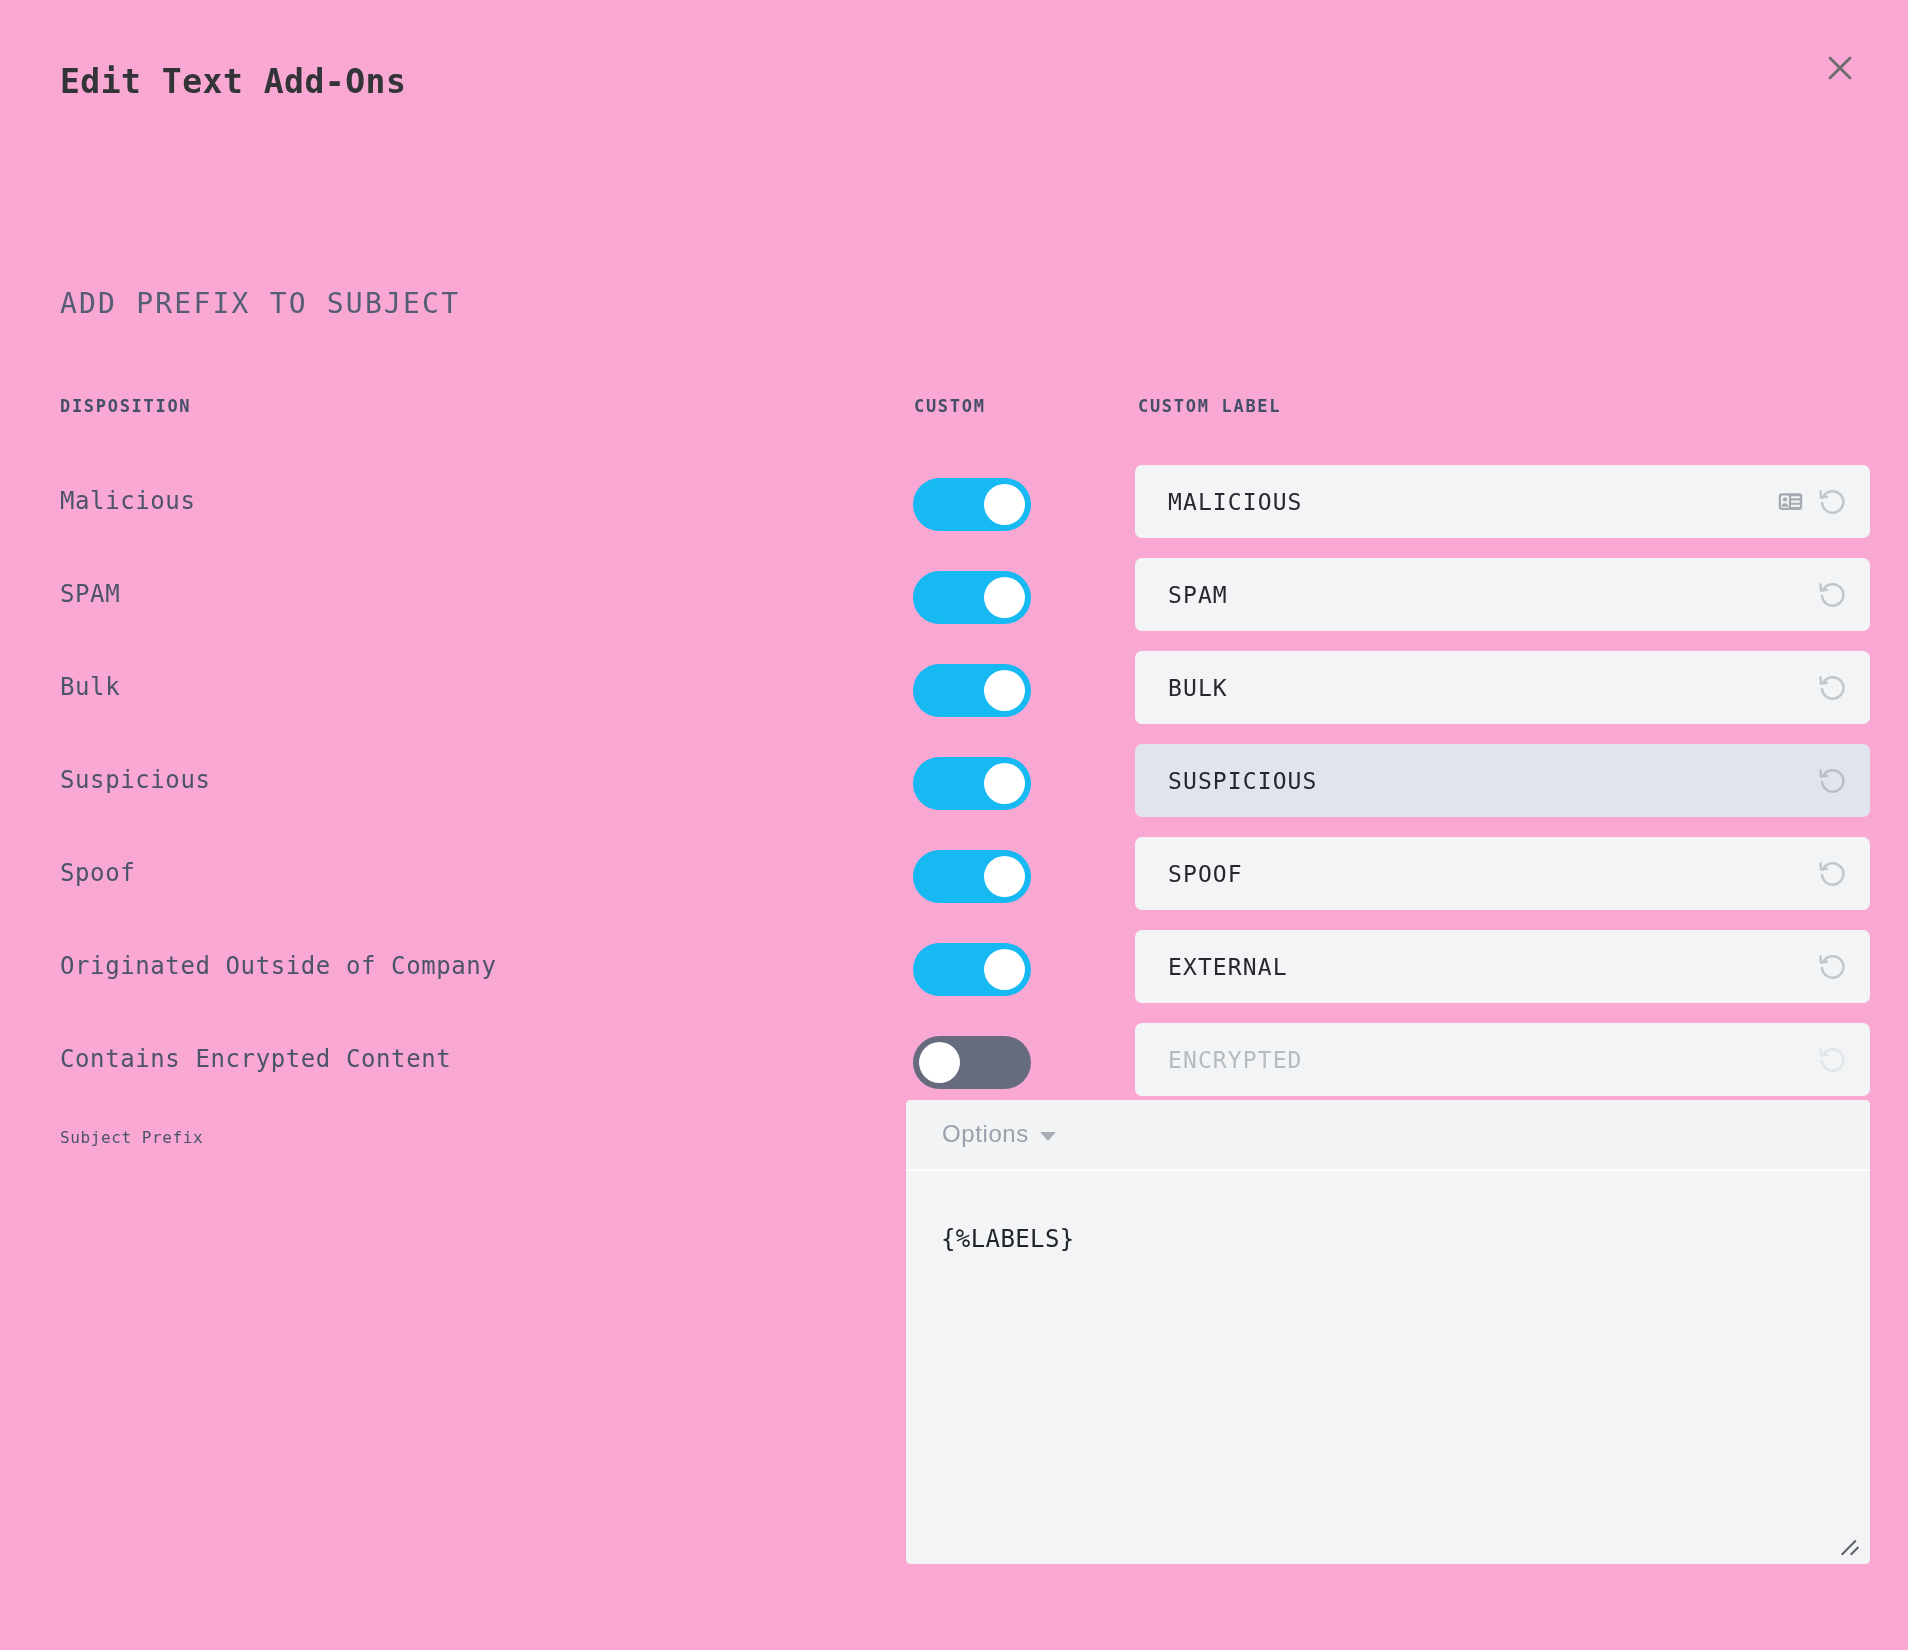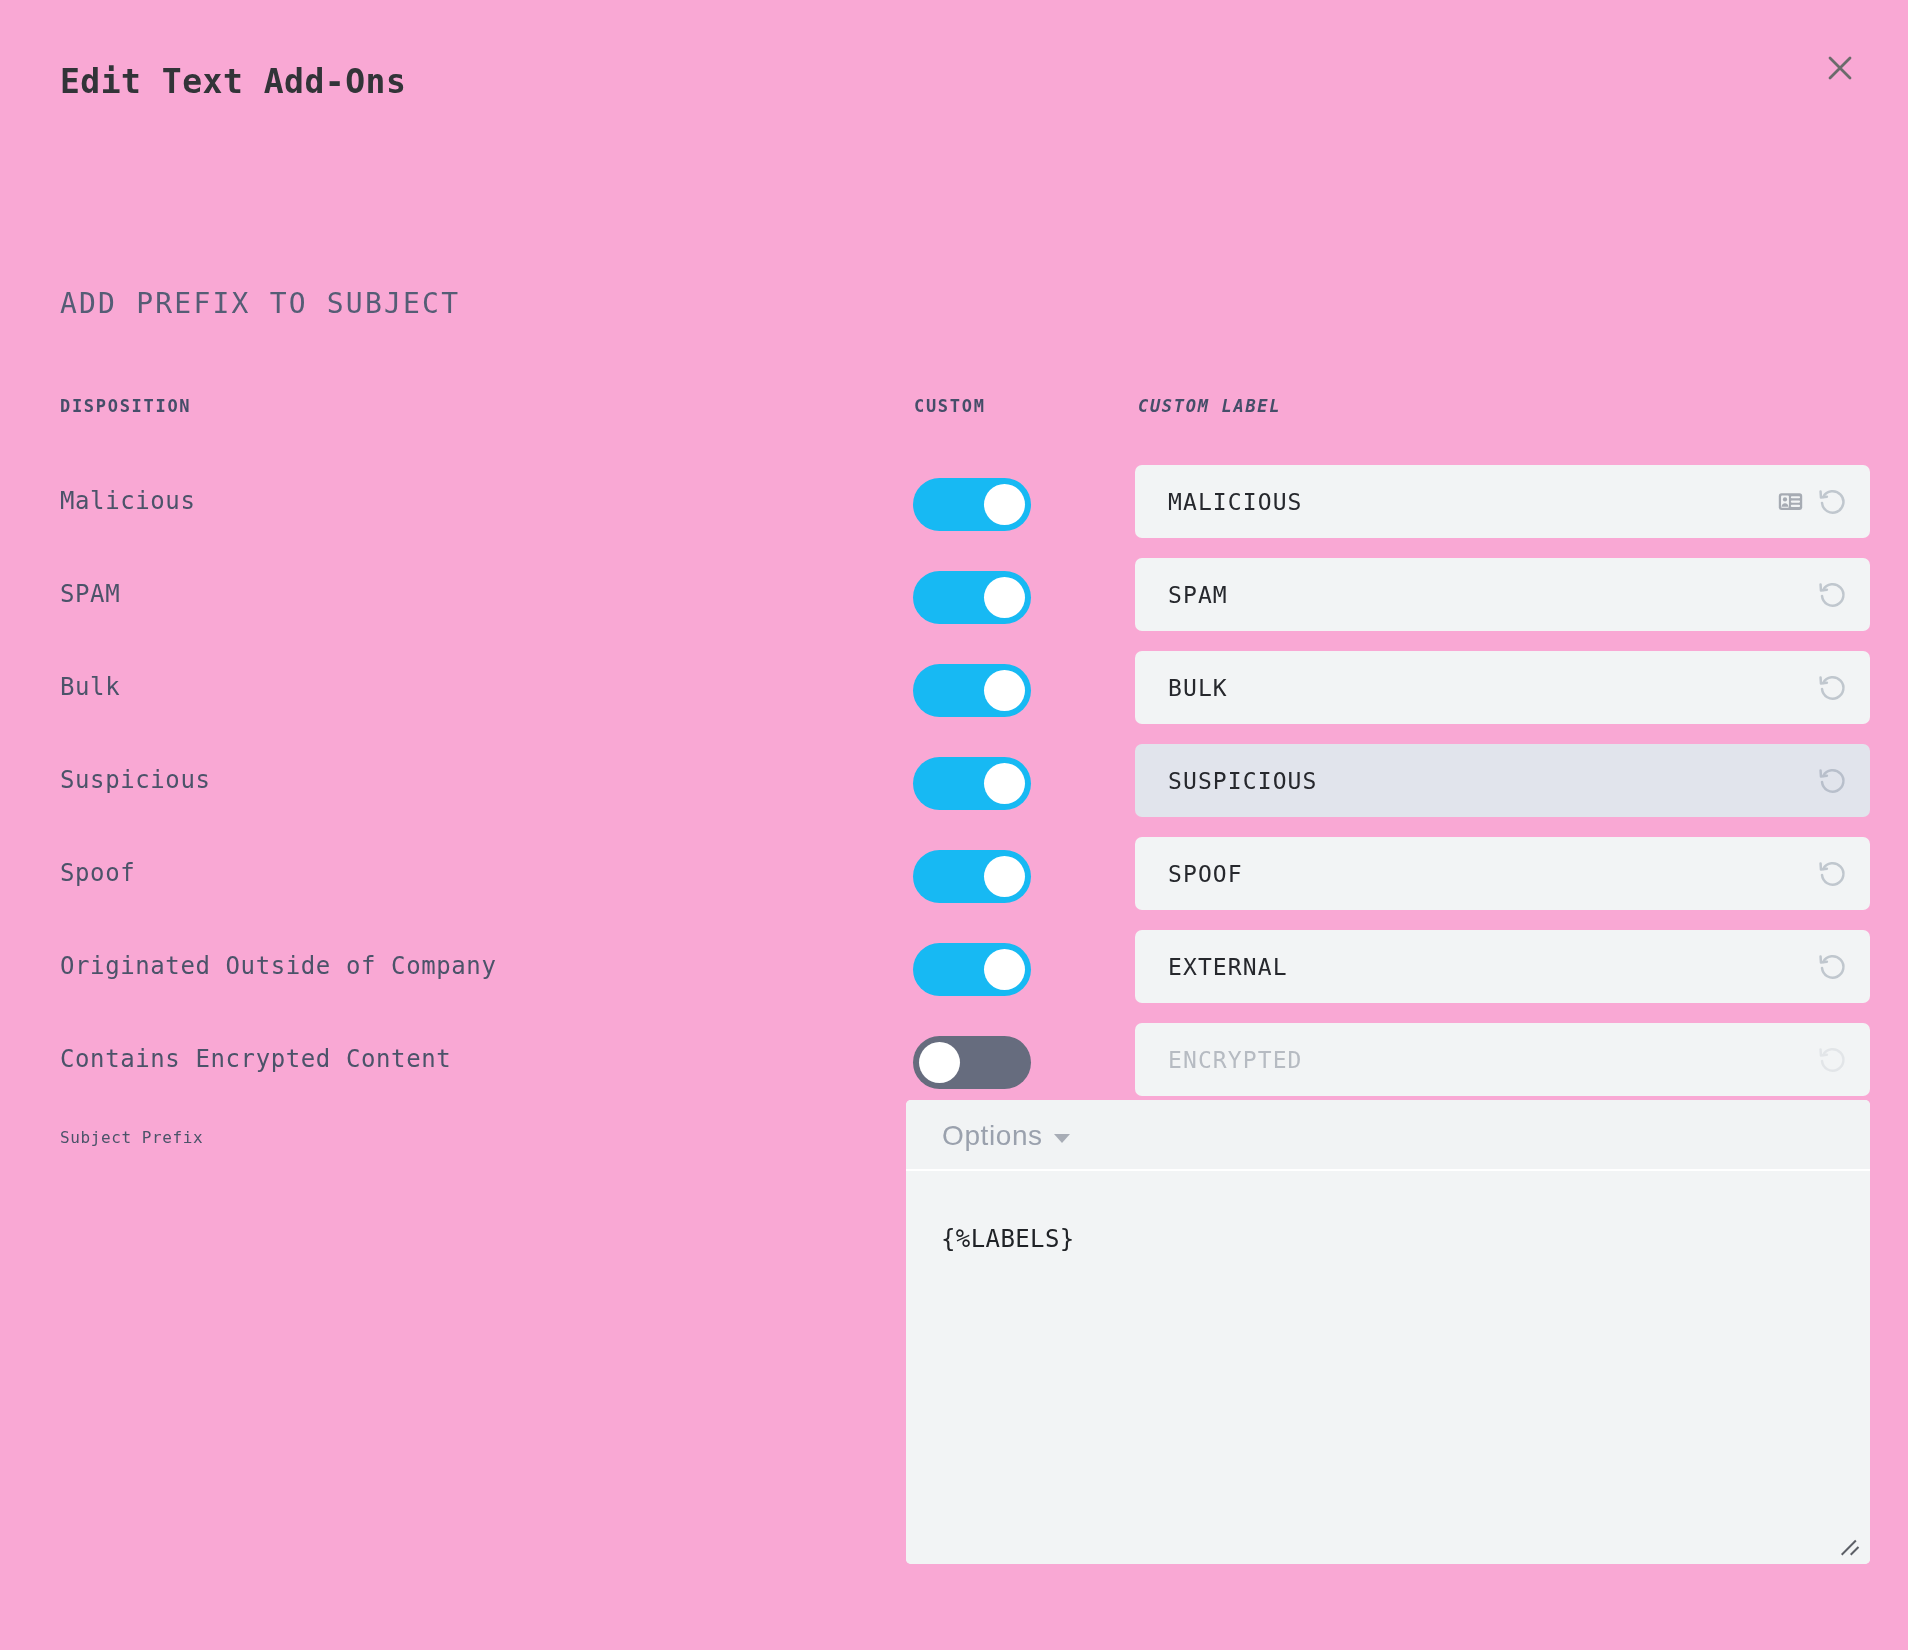--- a/index.html
+++ b/index.html
@@ -67,21 +67,21 @@
   .col-head {
     position: absolute;
     font-size: 17px;
     font-weight: 700;
     letter-spacing: 1.7px;
     color: #454e69;
     white-space: nowrap;
   }
   .col-head.disposition { left: 60px;   top: 396px; }
   .col-head.enabled     { left: 914px;  top: 396px; }
-  .col-head.custom      { left: 1138px; top: 396px; font-style: italic; }
+  .col-head.custom      { left: 1138px; top: 396px; }
 
   
   .rows {
     position: absolute;
     left: 0;
     top: 455px;
     width: 1908px;
   }
   .row {
     position: relative;
@@ -208,21 +208,21 @@
     top: 20px;
     background: none;
     border: none;
     padding: 0;
     display: flex;
     align-items: center;
     gap: 11px;
     cursor: pointer;
   }
   .options-btn .txt {
-    font-size: 28px;
+    font-size: 24px;
     letter-spacing: 0.6px;
     color: #9aa1ad;
   }
   .options-btn .caret {
     width: 0; height: 0;
     border-left: 8px solid transparent;
     border-right: 8px solid transparent;
     border-top: 9px solid #a8adb6;
     margin-top: 4px;
   }

